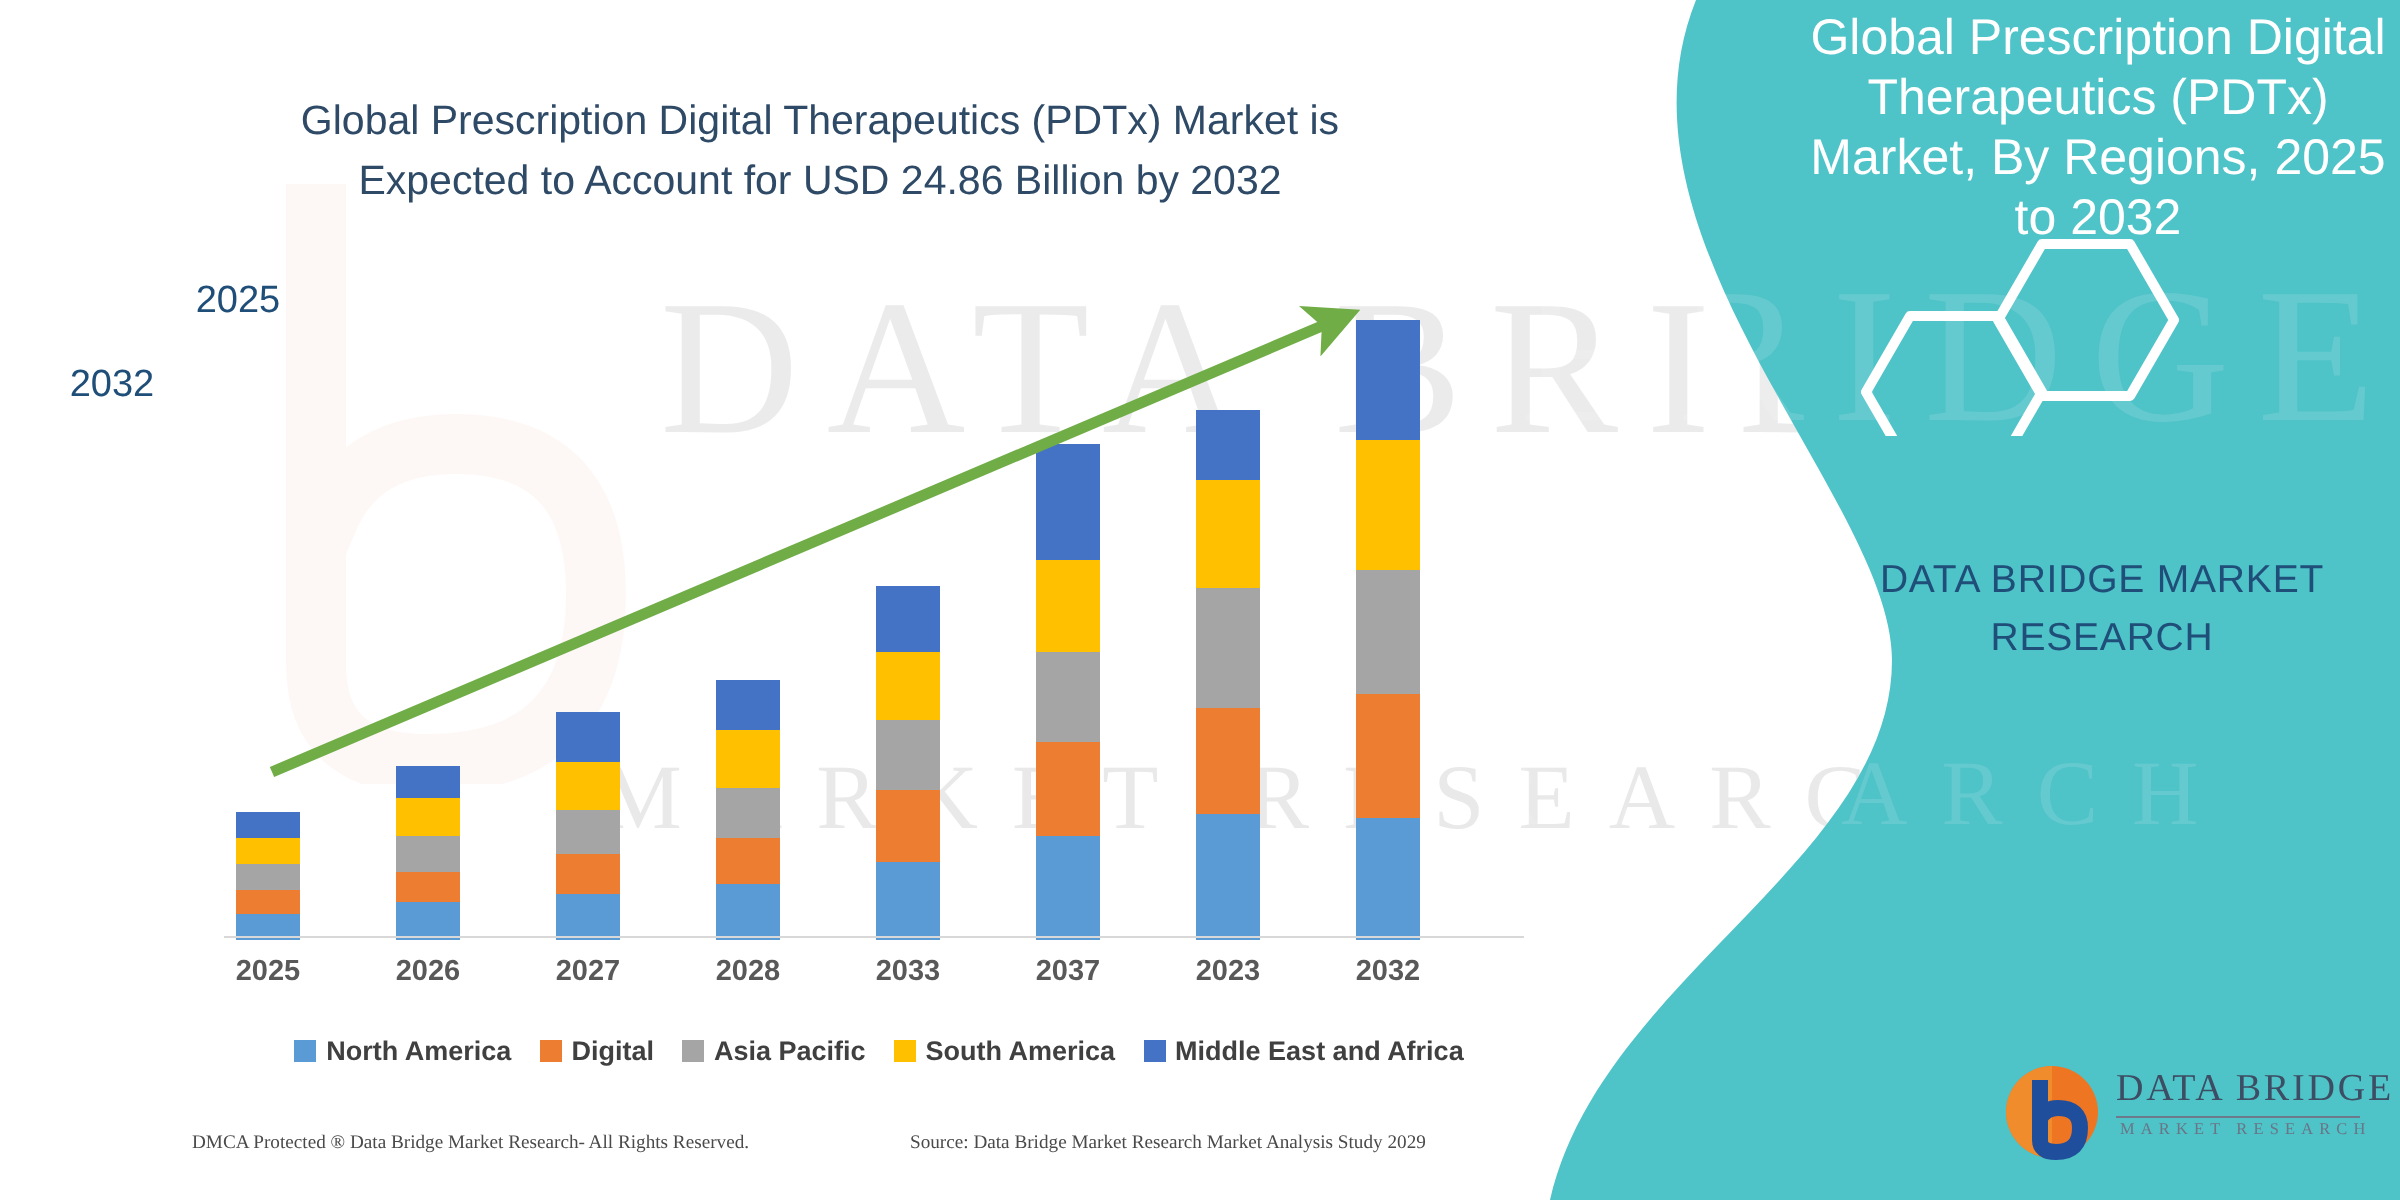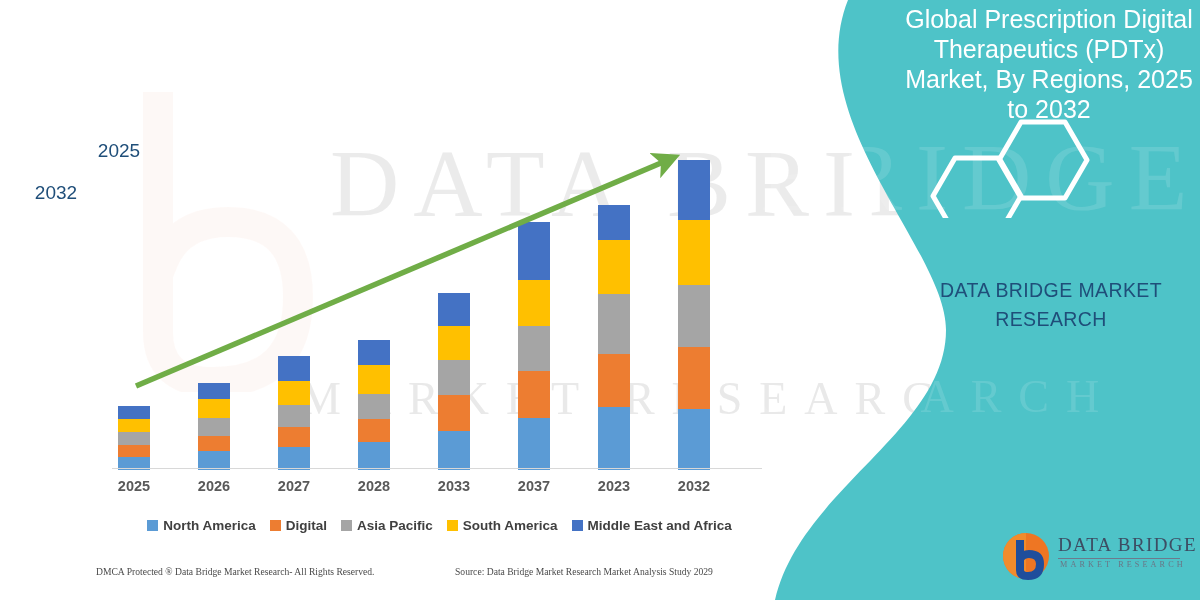--- a/index.html
+++ b/index.html
@@ -145,20 +145,21 @@
       <polygon points="96,14 140,14 162,52 140,90 96,90 74,52" fill="none" stroke="#ffffff" stroke-width="5" stroke-linejoin="round"></polygon>
       <polygon points="30,50 74,50 96,88 74,126 30,126 8,88" fill="none" stroke="#ffffff" stroke-width="5" stroke-linejoin="round"></polygon>
     </svg>
   </div>
   <div class="hex-label hex-2025-label">2025</div>
   <div class="hex-label hex-2032-label">2032</div>
 
   <div class="dbmr-teal">DATA BRIDGE MARKET RESEARCH</div>
 
   <div class="chart">
+    <div class="chart-title">Global Prescription Digital Therapeutics (PDTx) Market is Expected to Account for USD 24.86 Billion by 2032</div>
 
     <div class="plot" id="plot">
         <div class="bar" style="left: 6px; height: 330px; display: flex; flex-direction: column; justify-content: flex-end;">
           <div class="seg" style="height: 12.7192px; background: rgb(68, 114, 196);"></div>
           <div class="seg" style="height: 12.7192px; background: rgb(255, 192, 0);"></div>
           <div class="seg" style="height: 12.7192px; background: rgb(165, 165, 165);"></div>
           <div class="seg" style="height: 12.7192px; background: rgb(237, 125, 49);"></div>
           <div class="seg" style="height: 12.7192px; background: rgb(91, 155, 213);"></div>
         </div>
         <div class="bar" style="left: 86px; height: 330px; display: flex; flex-direction: column; justify-content: flex-end;">

